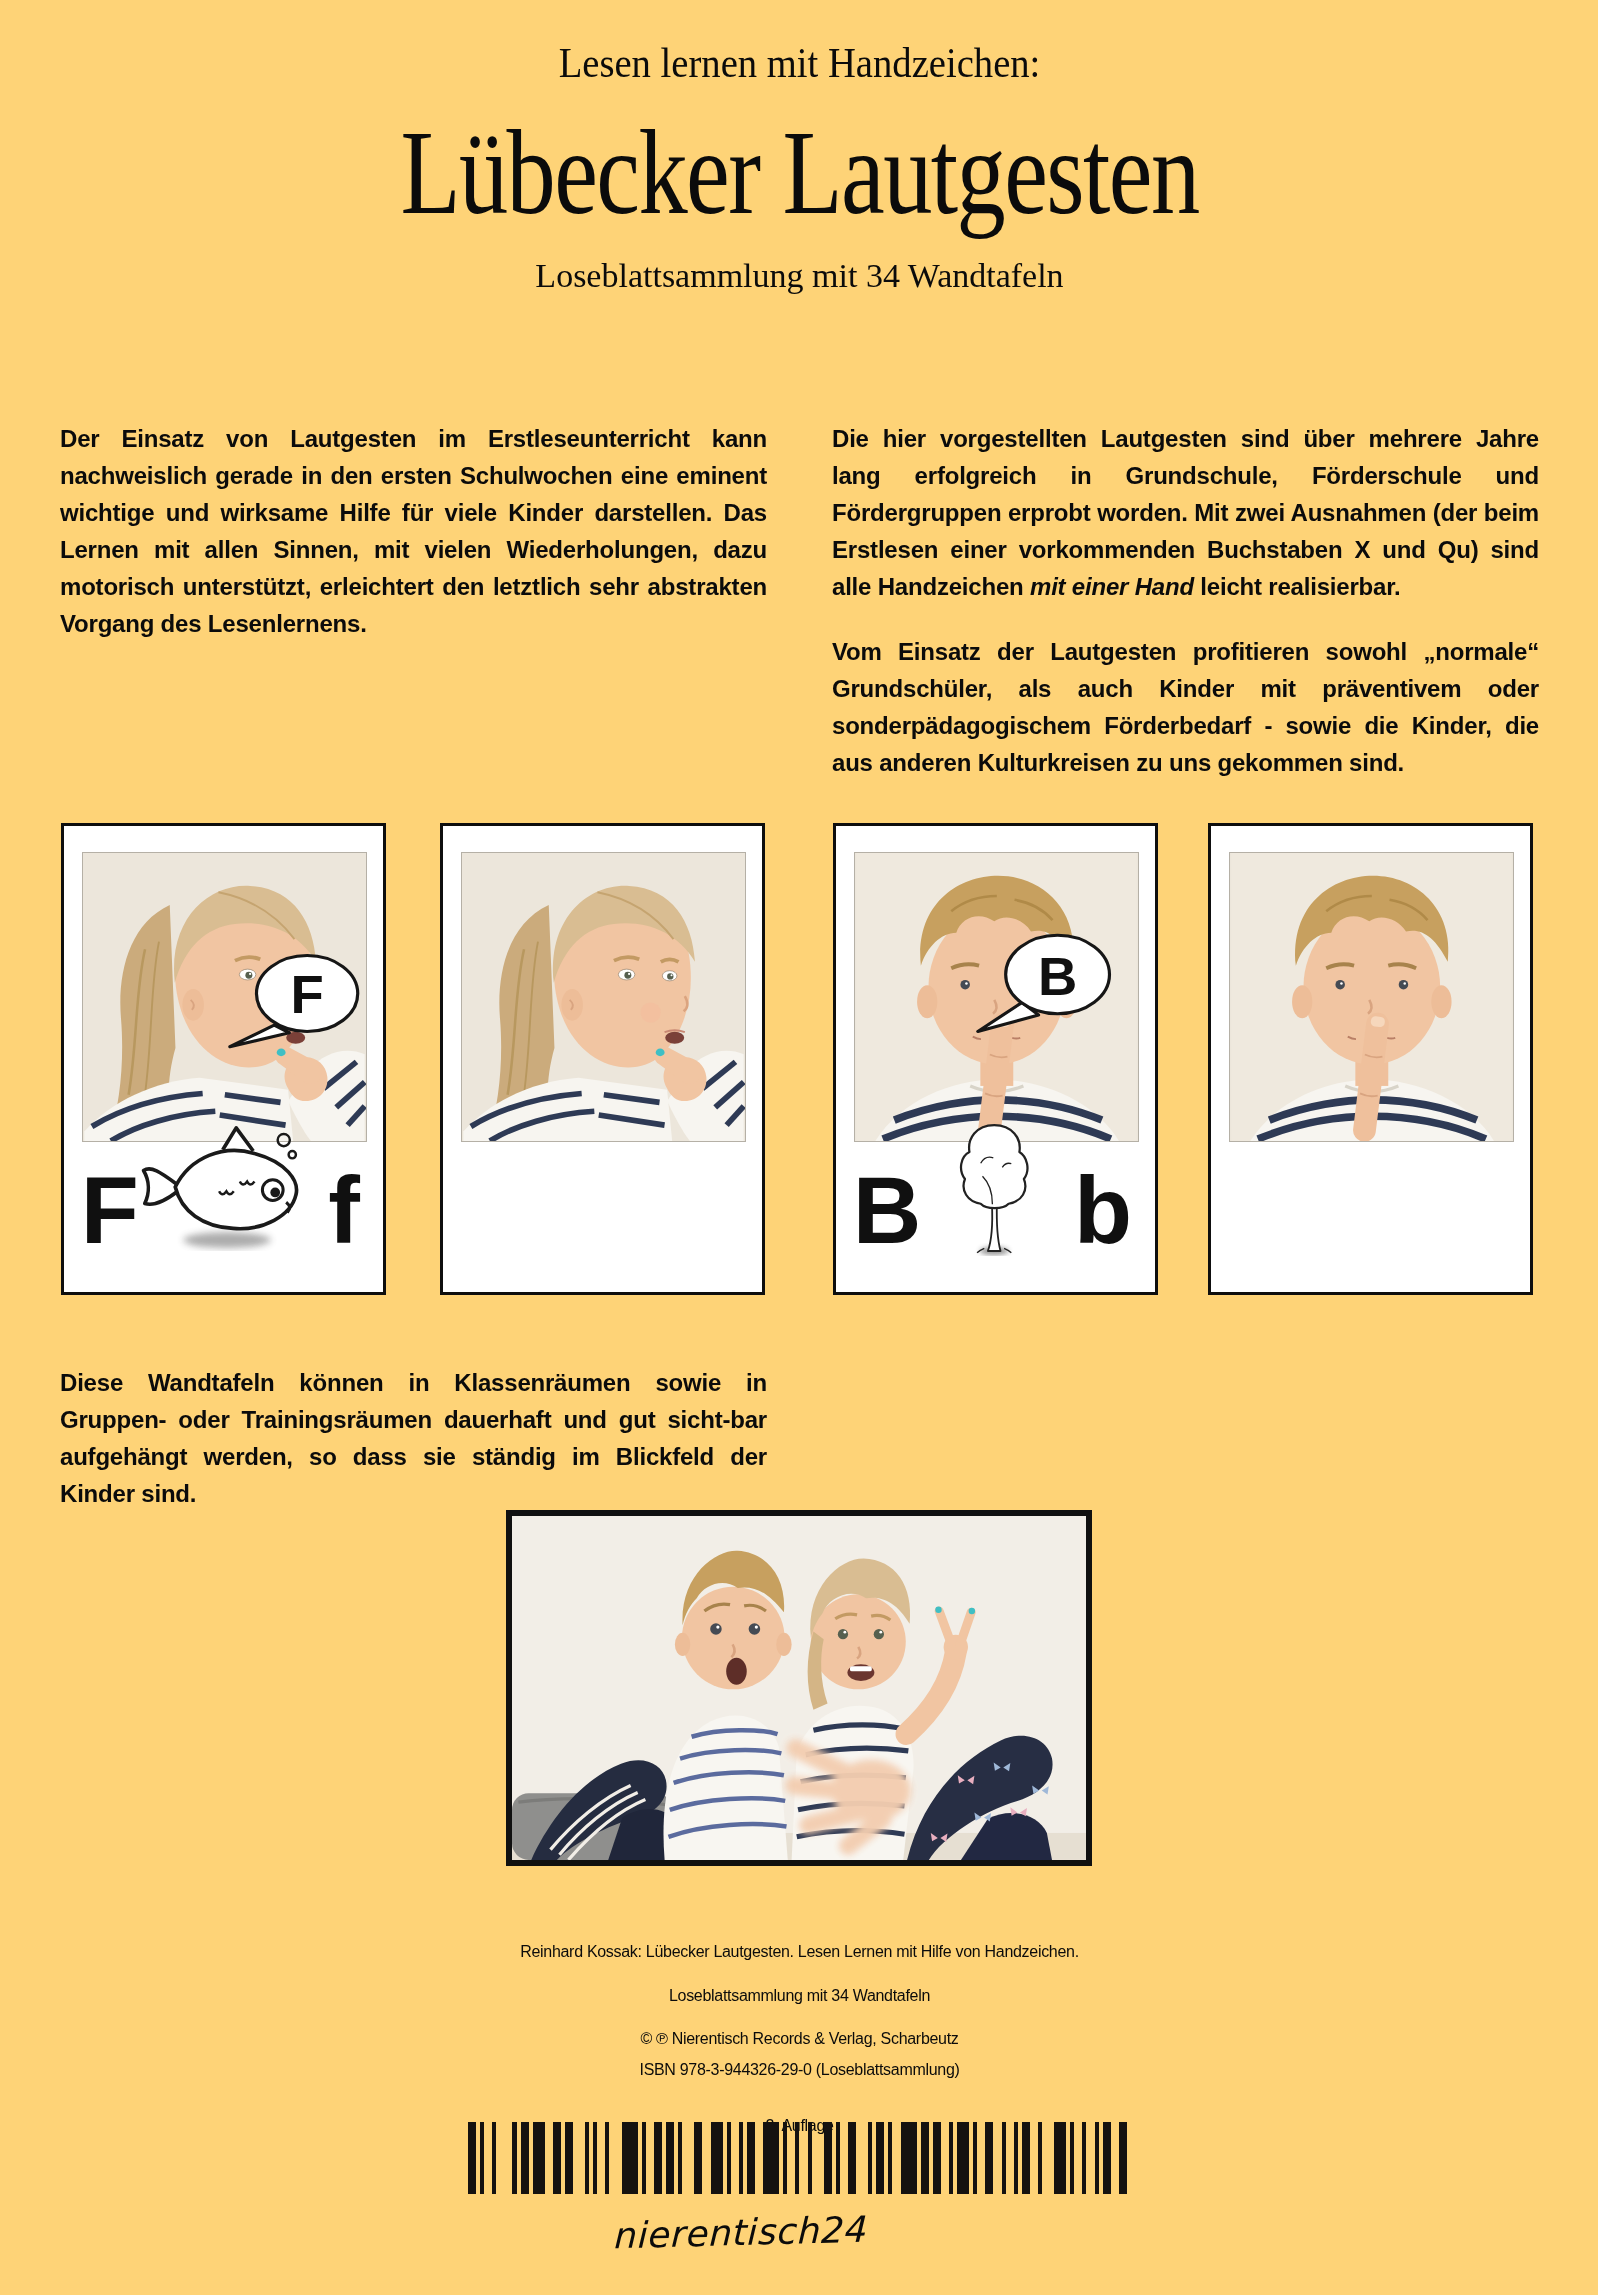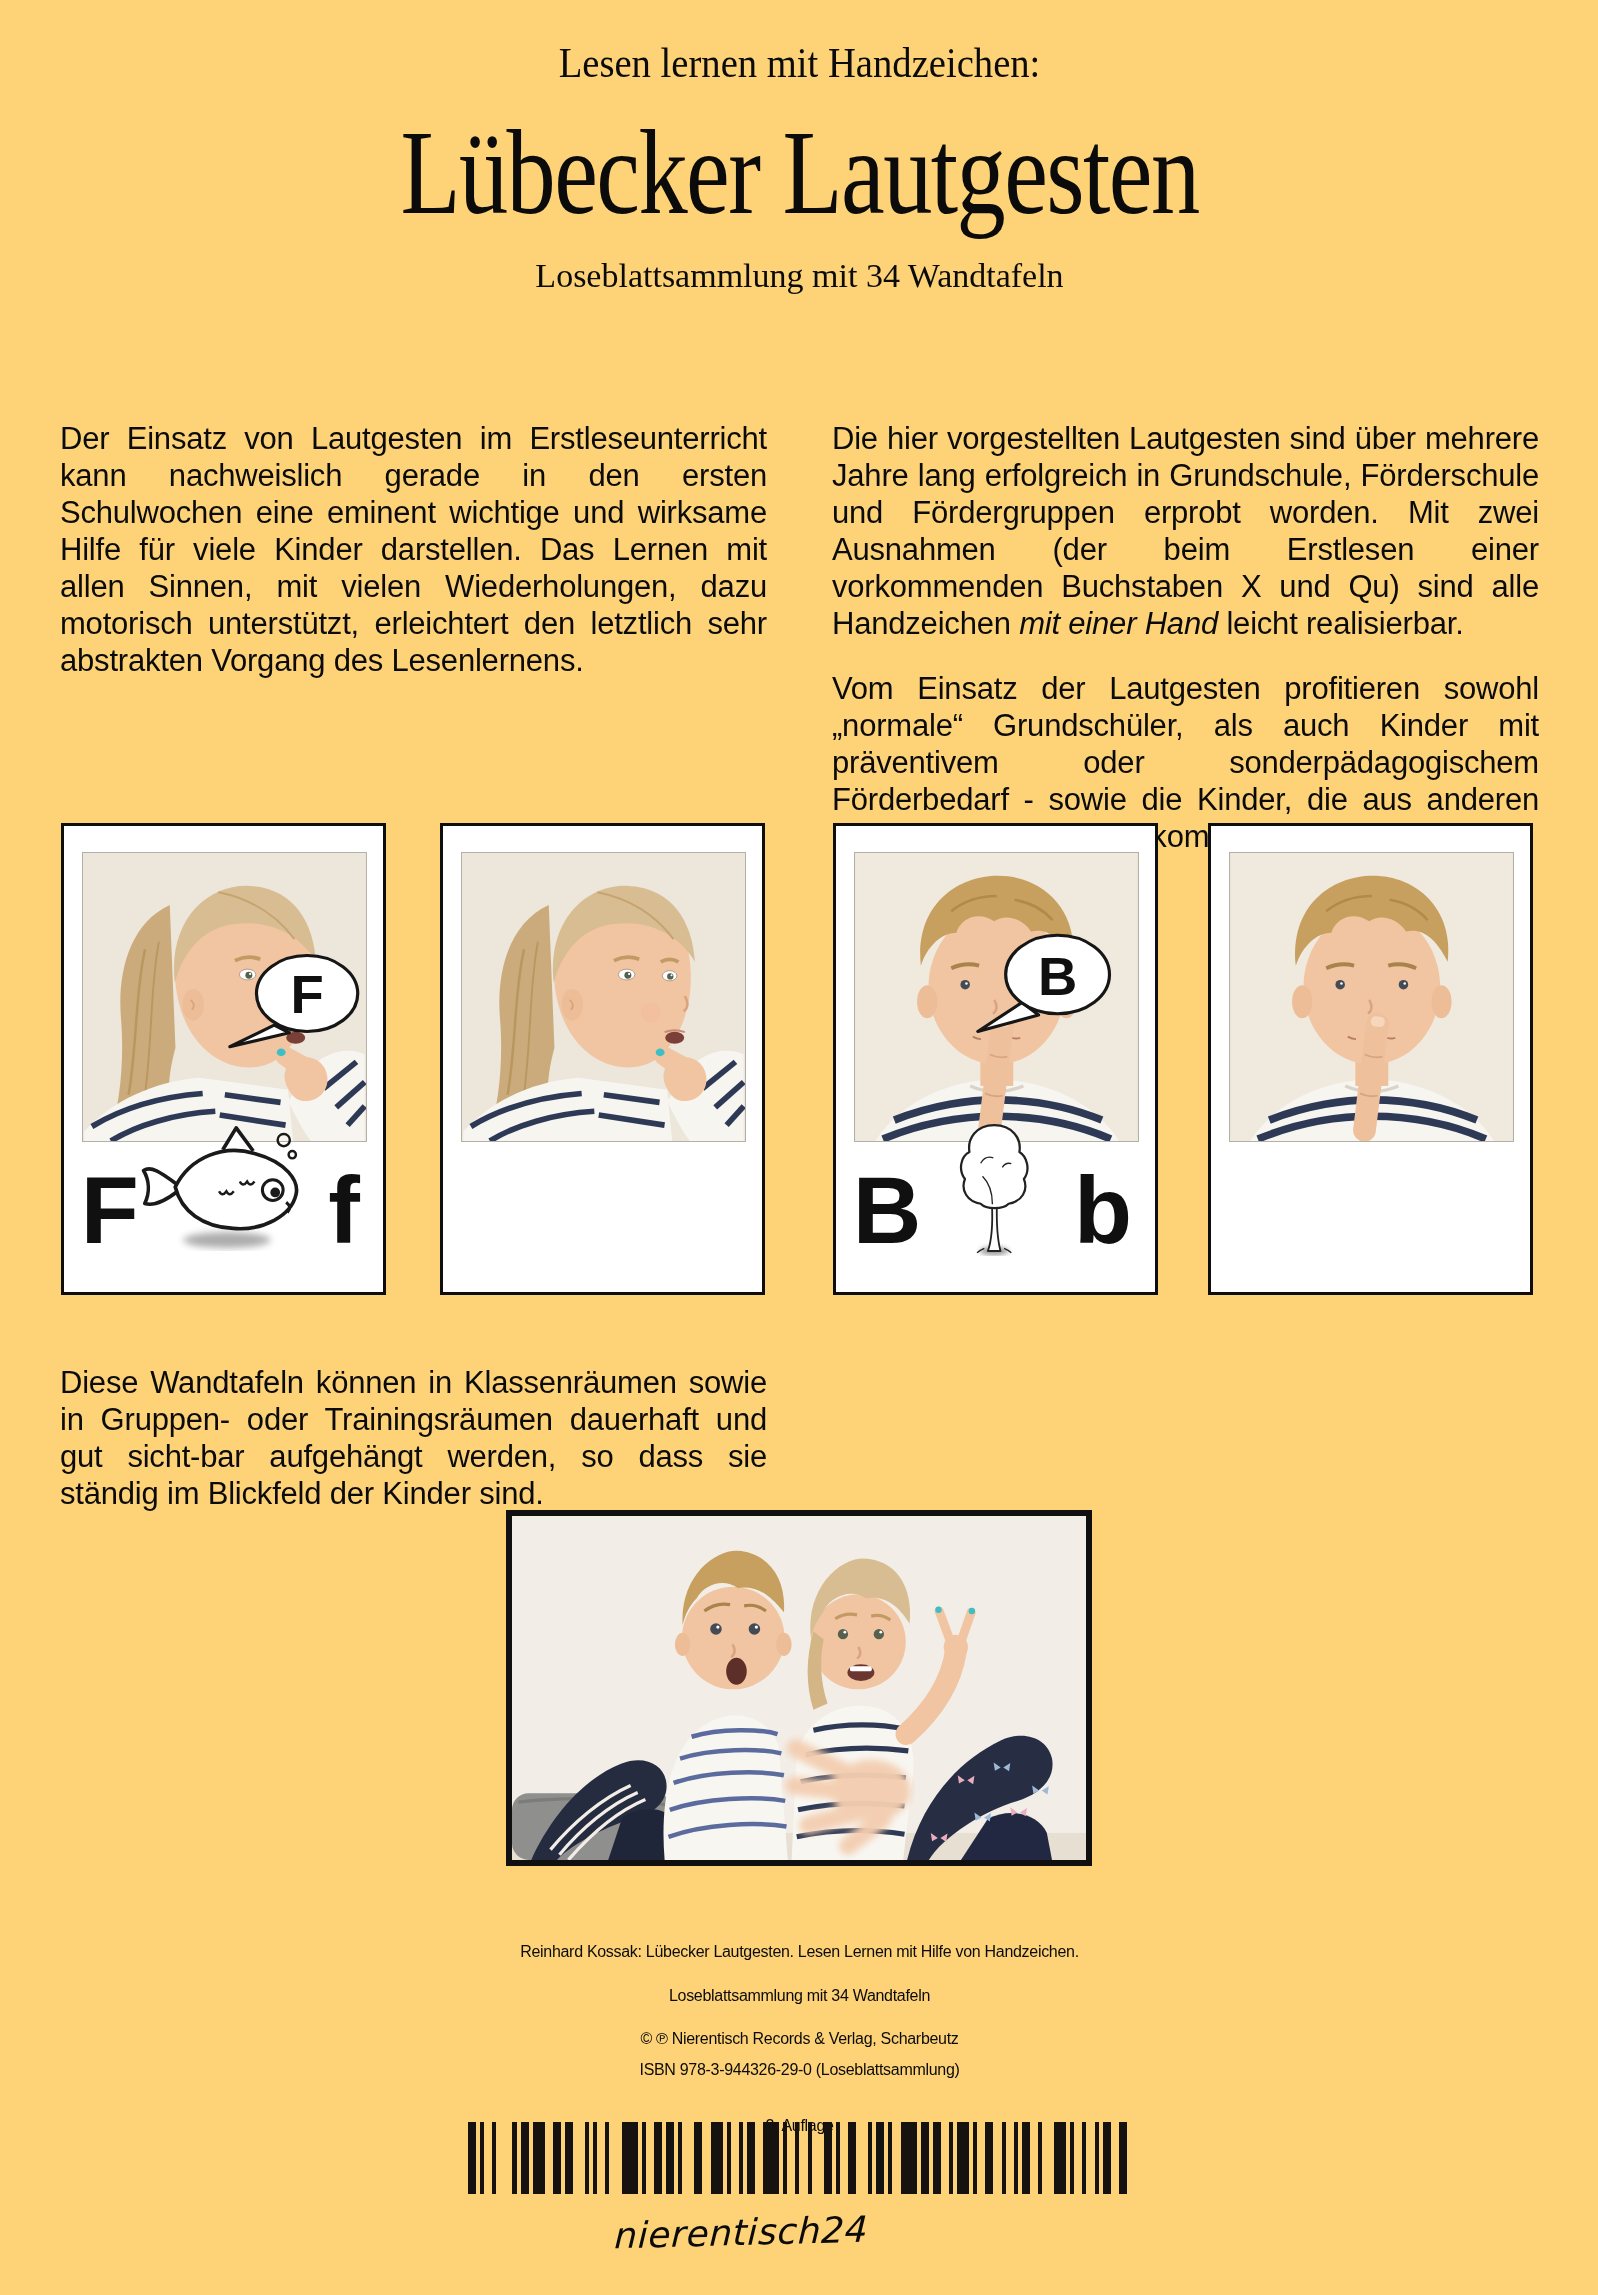--- a/index.html
+++ b/index.html
@@ -30,23 +30,24 @@
   }
   .subtitle{
     position:absolute;top:256px;left:0;width:100%;
     text-align:center;
     font-family:"Liberation Serif", serif;
     font-size:34px;line-height:1.2;
   }
   
   .textcol{
     position:absolute;width:707px;
-    font-size:31px;line-height:37px;
+    font-size:24px;line-height:37px;
     letter-spacing:-0.2px;
     text-align:justify;
+    font-weight:bold;
   }
   .textcol p{margin:0 0 28px 0;}
   .col-left{left:60px;top:420px;}
   .col-right{left:832px;top:420px;}
   .note-left{left:60px;top:1364px;}
   .note-right{left:832px;top:1328px;}
   
   .card{
     position:absolute;top:823px;
     width:325px;height:472px;

